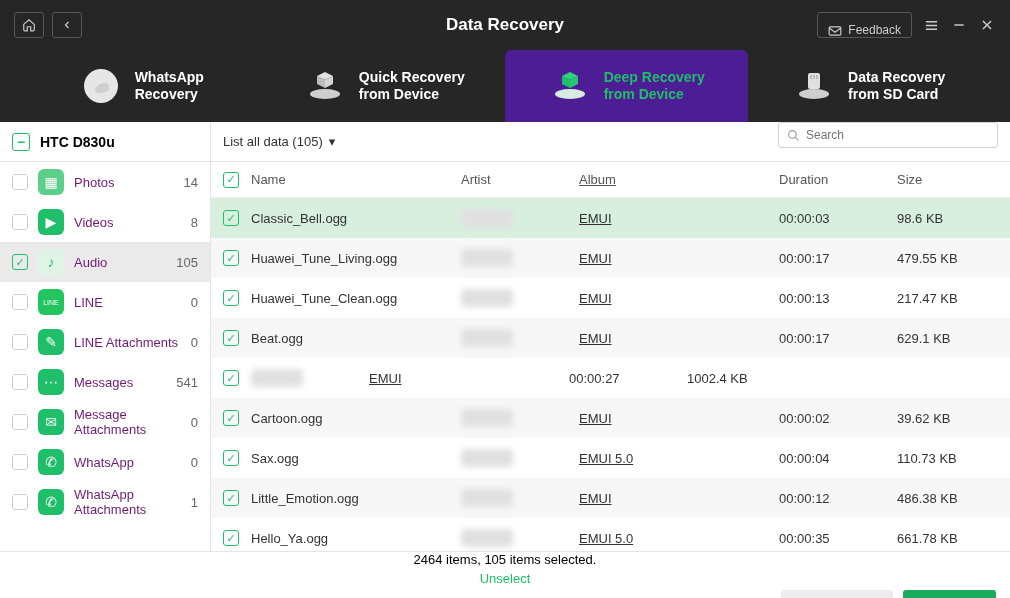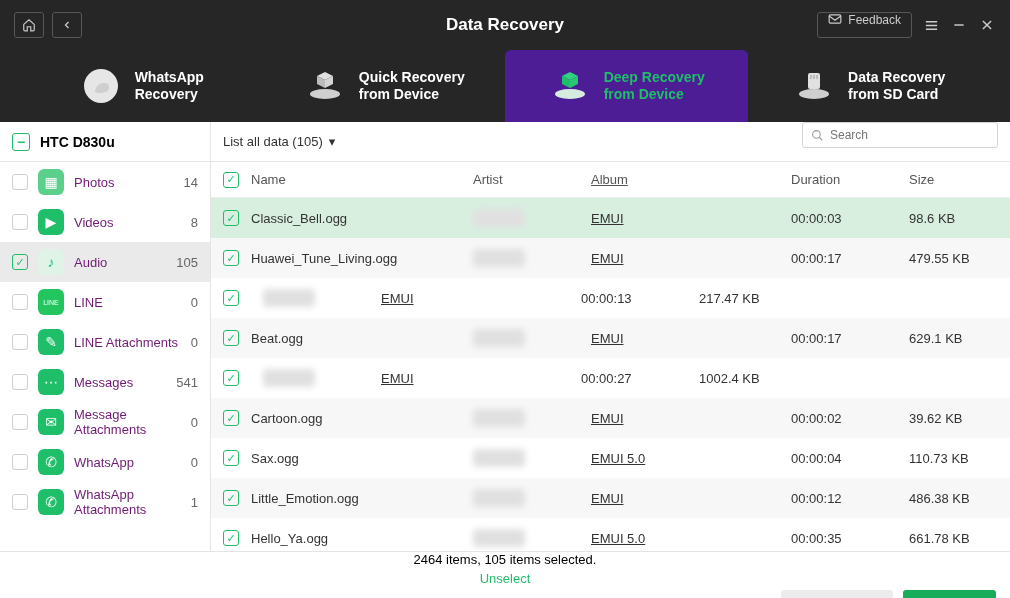--- a/index.html
+++ b/index.html
@@ -3,21 +3,21 @@
 <meta charset="utf-8">
 <style>
 * { margin: 0; padding: 0; box-sizing: border-box; font-family: -apple-system, BlinkMacSystemFont, "Segoe UI", Arial, sans-serif; }
 body { width: 1010px; height: 598px; overflow: hidden; background: #fff; }
 
 .titlebar { height: 50px; background: #262626; display: flex; align-items: center; padding: 0 14px; position: relative; }
 .tb-left { display: flex; gap: 8px; }
 .tb-btn { width: 30px; height: 26px; border: 1px solid #575757; border-radius: 3px; display: flex; align-items: center; justify-content: center; color: #ccc; cursor: pointer; background: transparent; }
 .tb-title { color: #fff; font-size: 17px; font-weight: 600; position: absolute; left: 50%; transform: translateX(-50%); }
 .tb-right { margin-left: auto; display: flex; align-items: center; gap: 10px; }
-.feedback { height: 26px; border: 1px solid #575757; border-radius: 3px; color: #ccc; font-size: 12px; padding: 0 10px; display: flex; align-items: flex-start; gap: 6px; cursor: pointer; background: transparent; }
+.feedback { height: 26px; border: 1px solid #575757; border-radius: 3px; color: #ccc; font-size: 12px; padding: 0 10px; display: flex; align-items: flex-end; gap: 6px; cursor: pointer; background: transparent; }
 .win-ico { color: #ccc; cursor: pointer; font-size: 16px; display: flex; width: 18px; justify-content: center; }
 
 .tabsbar { height: 72px; background: #262626; display: flex; padding: 0 20px; }
 .tab { flex: 1; display: flex; align-items: center; justify-content: center; gap: 12px; cursor: pointer; border-radius: 6px 6px 0 0; }
 .tab.active { background: #4c1d95; }
 .tab-ico { width: 44px; height: 44px; display: flex; align-items: center; justify-content: center; }
 .tab-txt { display: flex; flex-direction: column; line-height: 1.25; font-size: 14px; font-weight: 600; }
 .tab .tab-txt { color: #fff; }
 .tab.active .tab-txt { color: #1fbf6a; }
 
@@ -30,31 +30,31 @@
 .side-item.active { background: #eaeaea; }
 .side-cb { width: 16px; height: 16px; border: 1.5px solid #cfcfcf; border-radius: 3px; display: flex; align-items: center; justify-content: center; font-size: 11px; color: #1fbf6a; }
 .side-cb.on { border-color: #1fbf6a; }
 .side-ico { width: 26px; height: 26px; border-radius: 6px; display: flex; align-items: center; justify-content: center; font-size: 14px; color: #fff; }
 .side-lbl { flex: 1; color: #701a75; }
 .side-cnt { color: #666; font-size: 13px; }
 
 .content { flex: 1; display: flex; flex-direction: column; }
 .ctl-row { height: 40px; border-bottom: 1px solid #e4e4e4; display: flex; padding: 0 12px; gap: 2px; }
 .list-sel { font-size: 13px; color: #333; cursor: pointer; display: flex; align-items: center; gap: 6px; }
-.search { margin-left: auto; width: 196px; height: 26px; border: 1px solid #d3d3d3; border-radius: 3px; display: flex; align-items: center; padding: 0 8px; gap: 6px; color: #888; }
+.search { margin-left: auto; width: 220px; height: 26px; border: 1px solid #d3d3d3; border-radius: 3px; display: flex; align-items: center; padding: 0 8px; gap: 6px; color: #888; }
 .search input { border: none; outline: none; flex: 1; font-size: 12px; }
 
 .thead { height: 36px; display: flex; align-items: center; padding: 0 12px; font-size: 13px; color: #555; border-bottom: 1px solid #eee; }
 .tbody { flex: 1; overflow: hidden; }
 .row { height: 40px; display: flex; align-items: center; padding: 0 12px; font-size: 13px; color: #333; }
 .row:nth-child(even) { background: #f7f7f7; }
 .row.sel { background: #d8efe0; }
 .cb { width: 16px; height: 16px; border: 1.5px solid #1fbf6a; border-radius: 3px; display: flex; align-items: center; justify-content: center; color: #1fbf6a; font-size: 11px; margin-right: 12px; }
 .c-name { width: 210px; }
-.c-artist { width: 118px; margin-left: 12px; }
+.c-artist { width: 118px; }
 .c-artist .blur { width: 52px; height: 18px; background: #e0e0e0; border-radius: 4px; filter: blur(3px); }
 .c-album { width: 200px; text-decoration: underline; }
 .c-dur { width: 118px; }
 .c-size { flex: 1; }
 
 .footer { height: 47px; border-top: 1px solid #e4e4e4; display: flex; align-items: center; padding: 0 14px; font-size: 13px; gap: 4px; flex-direction: column; }
 .unselect { color: #1fbf6a; cursor: pointer; }
 .btn { height: 34px; border-radius: 3px; display: flex; align-items: center; gap: 8px; padding: 16px 16px; font-size: 13px; cursor: pointer; }
 .btn-dev { background: #ececec; color: #b0b0b0; }
 .btn-pc { background: #19ad5b; color: #4c1d95; font-weight: 600; }
@@ -264,20 +264,21 @@
           <div class="c-name">Huawei_Tune_Living.ogg</div>
           <div class="c-artist">
             <div class="blur"></div>
           </div>
           <div class="c-album">EMUI</div>
           <div class="c-dur">00:00:17</div>
           <div class="c-size">479.55 KB</div>
         </div>
         <div class="row">
           <div class="cb">✓</div>
+          <div class="c-name">Huawei_Tune_Clean.ogg</div>
           <div class="c-artist">
             <div class="blur"></div>
           </div>
           <div class="c-album">EMUI</div>
           <div class="c-dur">00:00:13</div>
           <div class="c-size">217.47 KB</div>
         </div>
         <div class="row">
           <div class="cb">✓</div>
           <div class="c-name">Beat.ogg</div>

